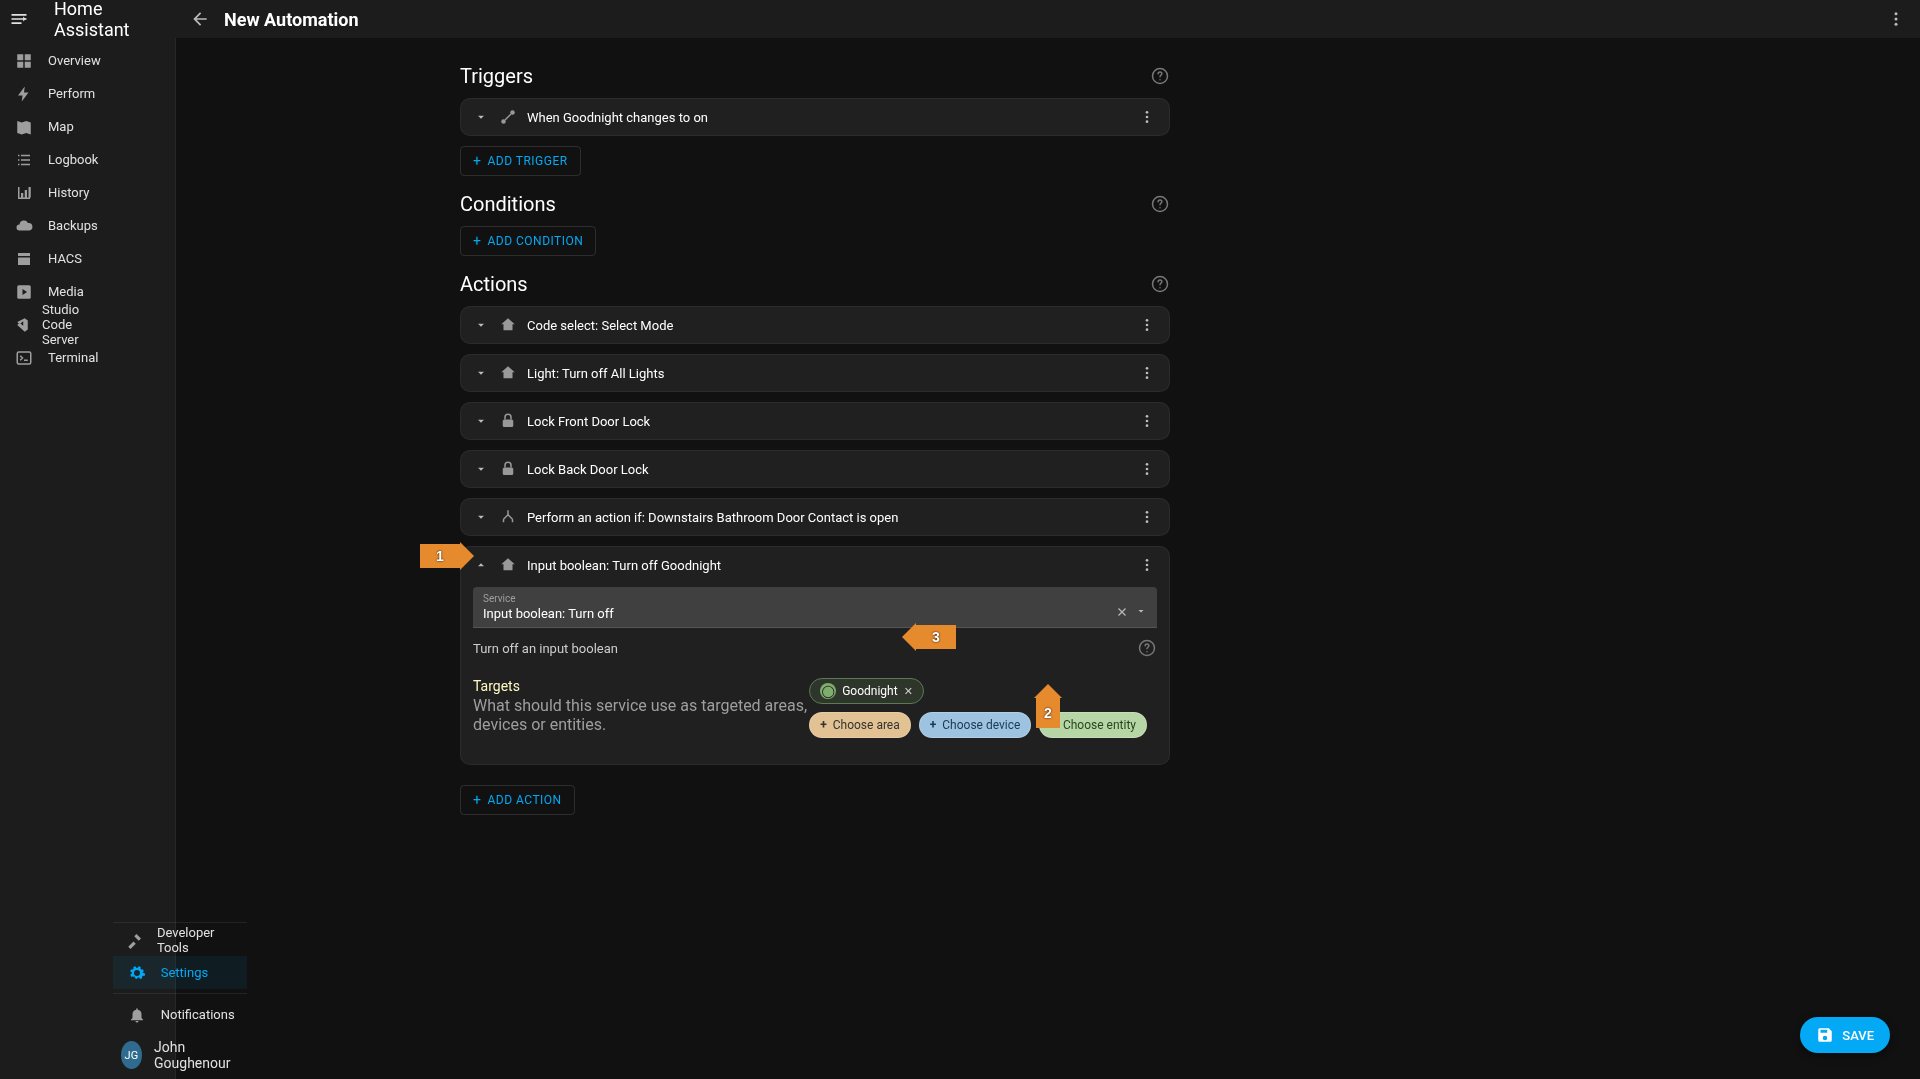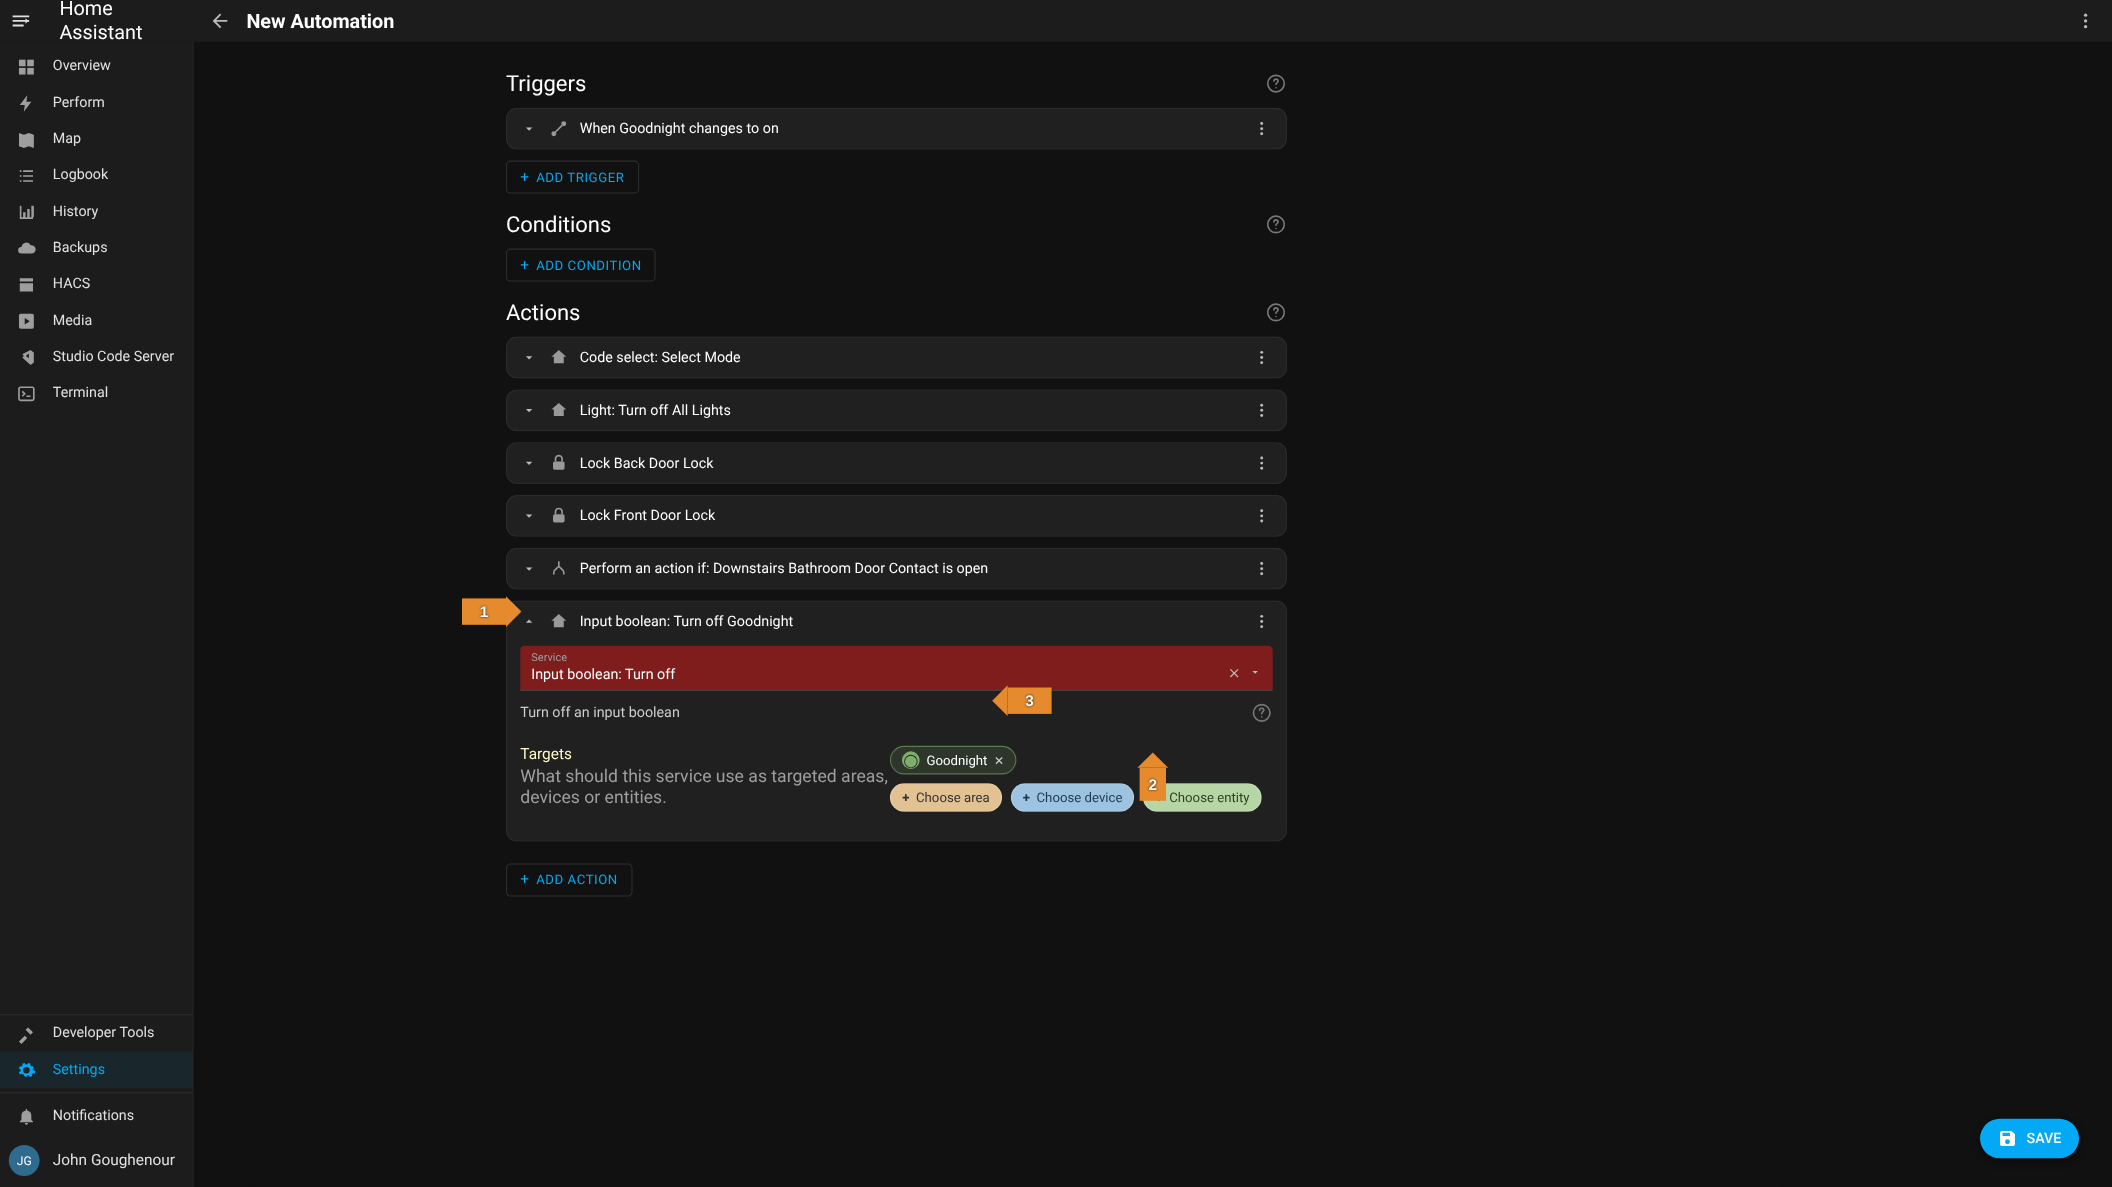--- a/index.html
+++ b/index.html
@@ -27,21 +27,21 @@
   .top-left { width:176px; display:flex; align-items:center; height:38px;gap:16px; }
   .menu-btn { width:40px; height:38px; display:flex; align-items:center; justify-content:center;}
   .ha-title { font-size:18px; font-weight:400; color:#fff;}
   .top-right { flex:1; display:flex; align-items:center; height:38px;font-weight:bold;}
   .back-btn { width:48px; display:flex; align-items:center; justify-content:center;}
   .page-title { font-size:18px; color:#fff; }
   .top-menu { margin-left:auto; width:48px; display:flex;align-items:center;justify-content:center;}
   
   .sidebar { position:absolute; top:38px; left:0; bottom:0; width:176px;
     background:var(--bg2); border-right:1px solid rgba(255,255,255,0.05);
-    display:flex; flex-direction:column;}
+    display:flex; flex-direction:row;}
   .nav { padding-top:6px; }
   .nav-item { display:flex; align-items:center; height:33px; padding:0 12px;
     color:var(--text); cursor:pointer; font-size:13px;}
   .nav-item .nicon { width:24px; display:flex; align-items:center; justify-content:center; margin-right:12px; color:#9e9e9e;}
   .nav-item.active { color:var(--accent); background:rgba(3,169,244,0.08);}
   .nav-item.active .nicon { color:var(--accent);}
   .sidebar-bottom { margin-top:auto; border-top:1px solid rgba(255,255,255,0.08);}
   .user-row { display:flex; align-items:center; height:48px; padding:0 8px;}
   .avatar { width:28px;height:28px;border-radius:50%; background:#2e6b8f;
     color:#fff; font-size:11px; display:flex;align-items:center;justify-content:center; margin-right:12px;}
@@ -59,21 +59,21 @@
   .chev { width:20px; display:flex;align-items:center;justify-content:center; color:#bbb; margin-right:6px;}
   .row-icon { width:22px; display:flex;align-items:center;justify-content:center; color:#999; margin-right:8px;}
   .row-title { font-size:13px; color:#fff; flex:1;}
   .row-menu { width:24px; display:flex;align-items:center;justify-content:center; color:#bbb;}
   .add-btn { display:inline-flex; align-items:center; height:30px;
     border:1px solid rgba(255,255,255,0.12); border-radius:4px; padding:0 12px;
     color:var(--accent); font-size:12px; letter-spacing:.5px; margin-bottom:8px;}
   .add-btn .plus { margin-right:6px; font-size:14px;}
   
   .card-body { padding:0 12px 14px 12px;}
-  .service-field { background:#7f1d1d; border-bottom:1px solid #555; padding:6px 10px 4px 10px;
+  .service-field { background:#404040; border-bottom:1px solid #555; padding:6px 10px 4px 10px;
     display:flex; align-items:flex-end; border-radius:4px 4px 0 0; margin-top:4px;}
   .service-field .sf-text { flex:1;}
   .sf-label { font-size:10px; color:#9e9e9e; line-height:12px;}
   .sf-value { font-size:13px; color:#fff; line-height:18px;}
   .sf-icons { display:flex; gap:6px; color:#bbb; padding-bottom:4px;}
   .desc-row { display:flex; align-items:center; padding:10px 0 10px 0; color:#ccc; font-size:13px;}
   .desc-row .help-ic { margin-left:auto;}
   .targets-area { background:var(--bg3); border-radius:8px; padding:10px 10px 12px 0;
     display:flex; }
   .targets-left { flex:1;}
@@ -386,21 +386,21 @@
             <svg width="14" height="14" viewBox="0 0 24 24" fill="#bbb">
               <path d="M7 10l5 5 5-5z"></path>
             </svg>
           </span>
         <span class="row-icon">
             <svg width="18" height="18" viewBox="0 0 24 24" fill="#999">
               <rect x="5" y="10" width="14" height="10" rx="2"></rect>
               <path d="M8 10V7a4 4 0 018 0v3" fill="none" stroke="#999" stroke-width="2"></path>
             </svg>
           </span>
-        <span class="row-title">Lock Back Door Lock</span>
+        <span class="row-title">Lock Front Door Lock</span>
         <span class="row-menu">
             <svg width="16" height="16" viewBox="0 0 24 24" fill="#bbb">
               <circle cx="12" cy="5" r="2"></circle>
               <circle cx="12" cy="12" r="2"></circle>
               <circle cx="12" cy="19" r="2"></circle>
             </svg>
           </span>
       </div>
     </div>
     <div class="card">
@@ -409,21 +409,21 @@
             <svg width="14" height="14" viewBox="0 0 24 24" fill="#bbb">
               <path d="M7 10l5 5 5-5z"></path>
             </svg>
           </span>
         <span class="row-icon">
             <svg width="18" height="18" viewBox="0 0 24 24" fill="#999">
               <rect x="5" y="10" width="14" height="10" rx="2"></rect>
               <path d="M8 10V7a4 4 0 018 0v3" fill="none" stroke="#999" stroke-width="2"></path>
             </svg>
           </span>
-        <span class="row-title">Lock Front Door Lock</span>
+        <span class="row-title">Lock Back Door Lock</span>
         <span class="row-menu">
             <svg width="16" height="16" viewBox="0 0 24 24" fill="#bbb">
               <circle cx="12" cy="5" r="2"></circle>
               <circle cx="12" cy="12" r="2"></circle>
               <circle cx="12" cy="19" r="2"></circle>
             </svg>
           </span>
       </div>
     </div>
     <div class="card">

